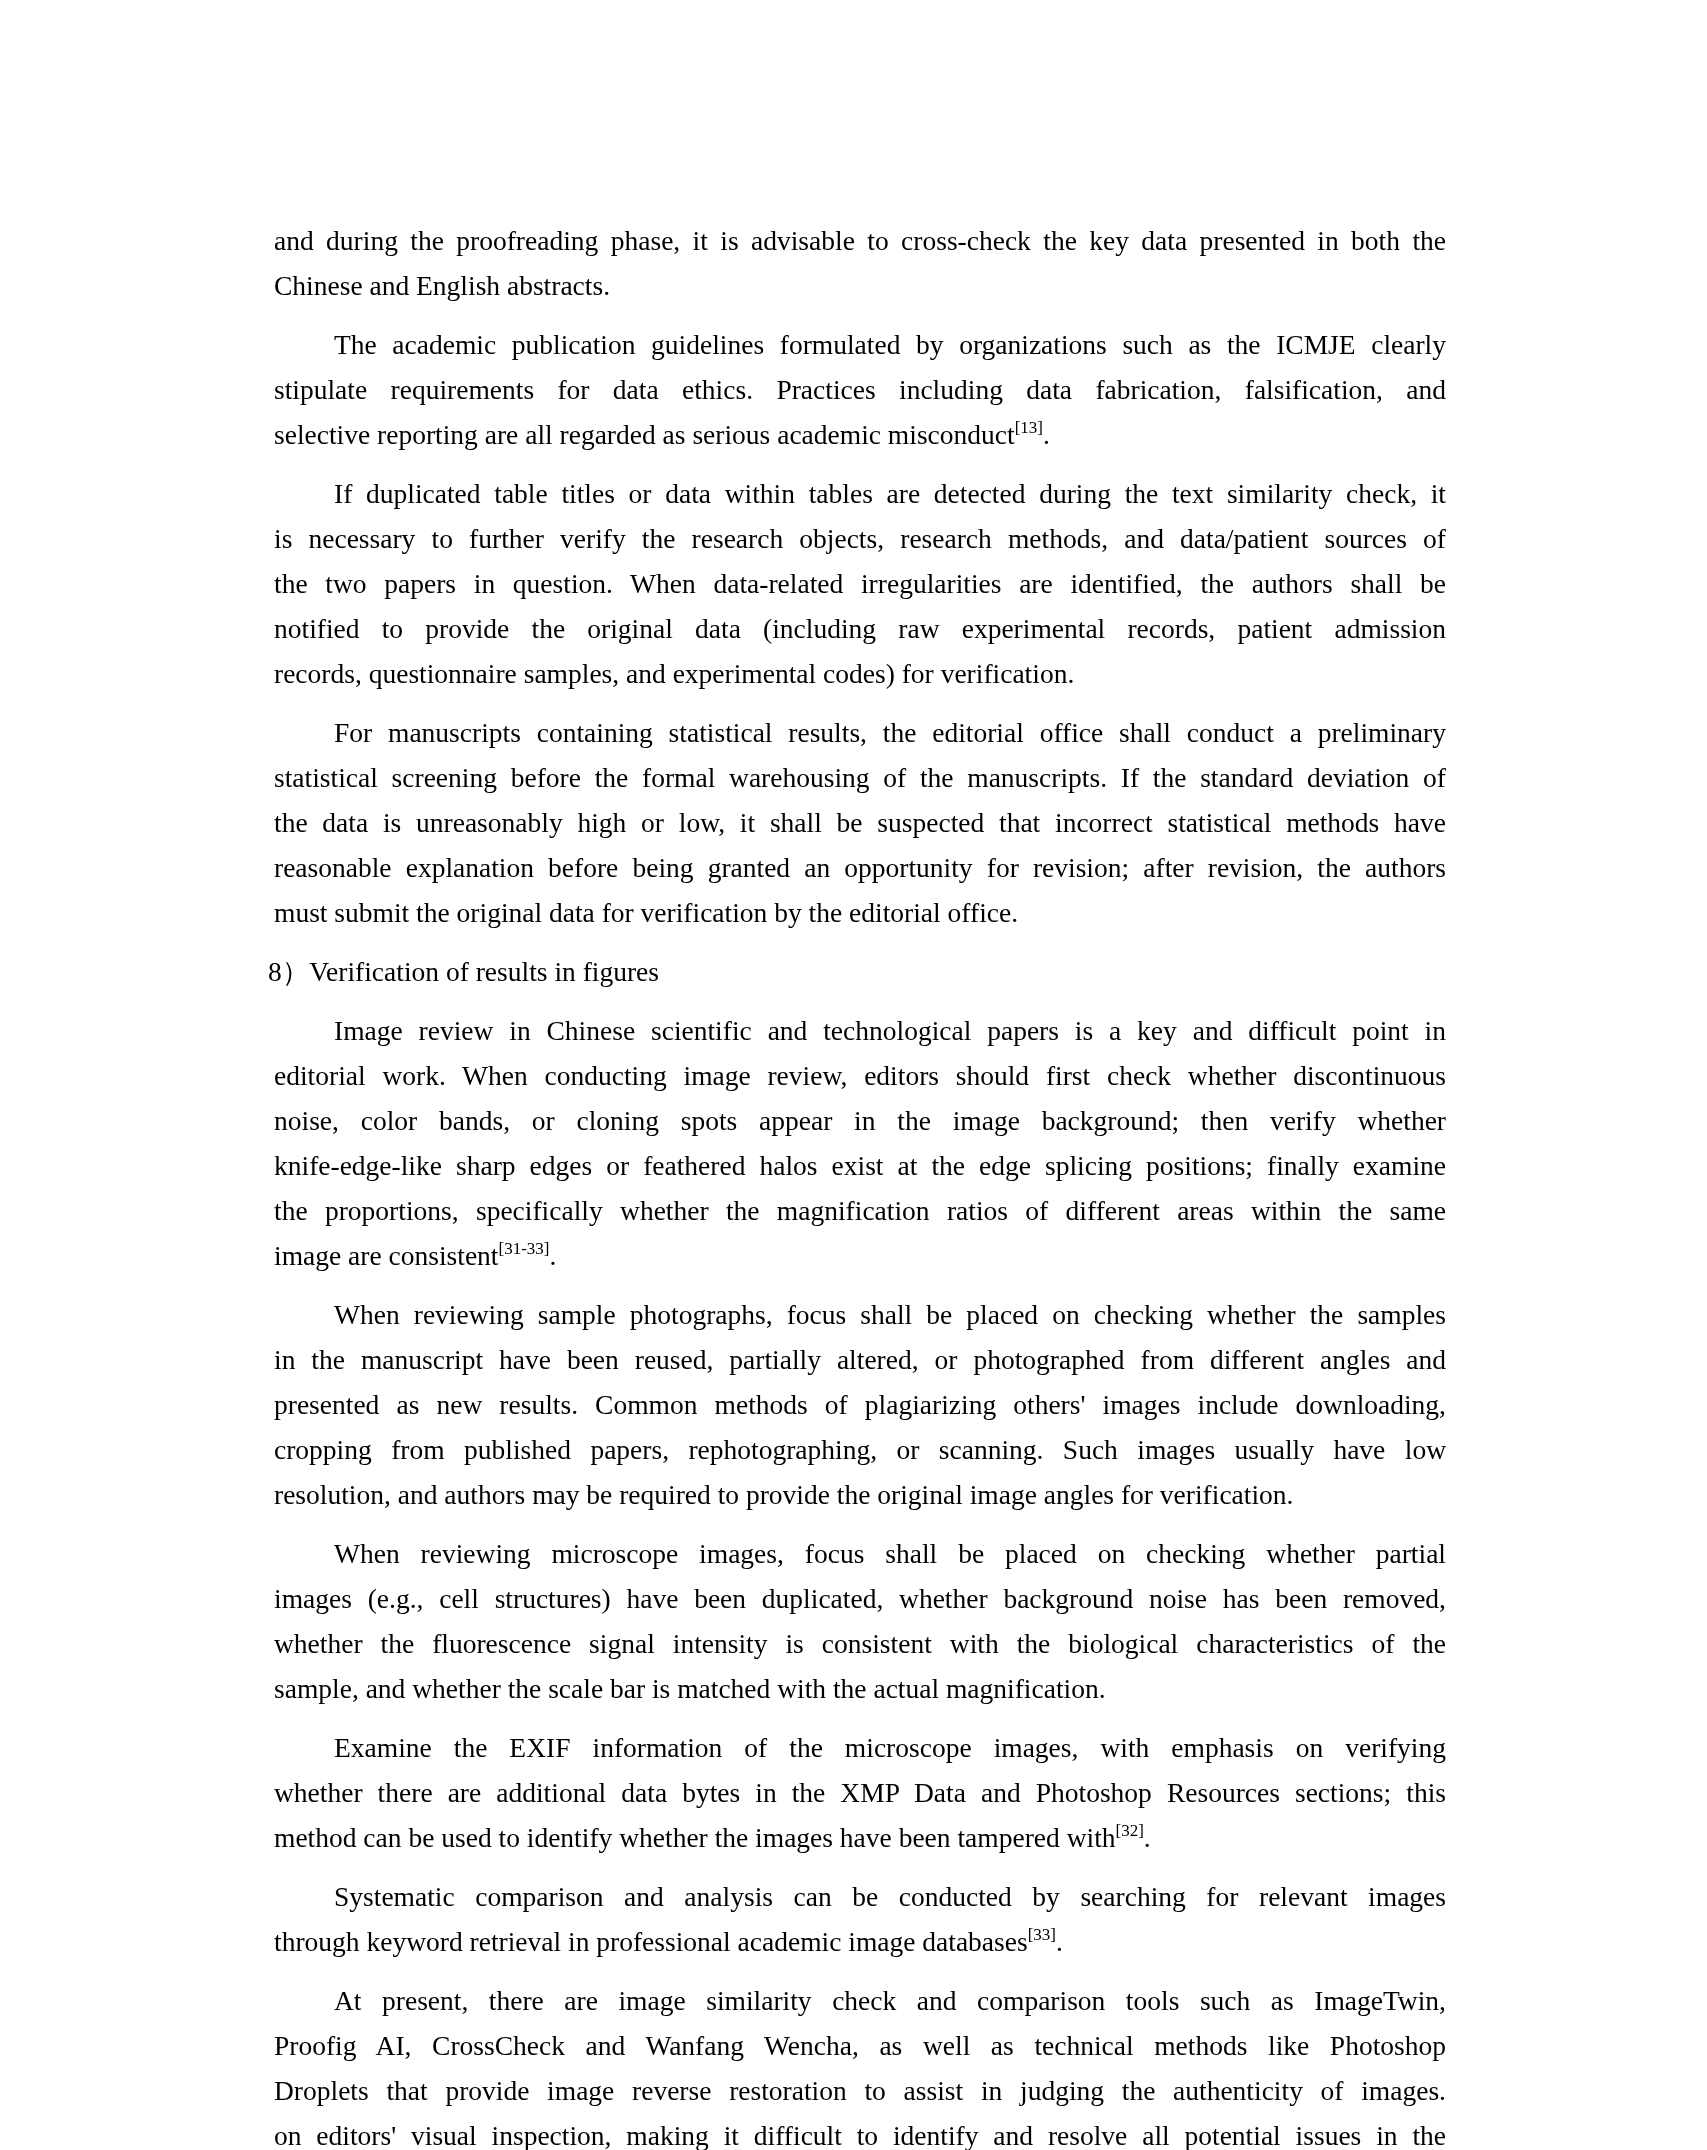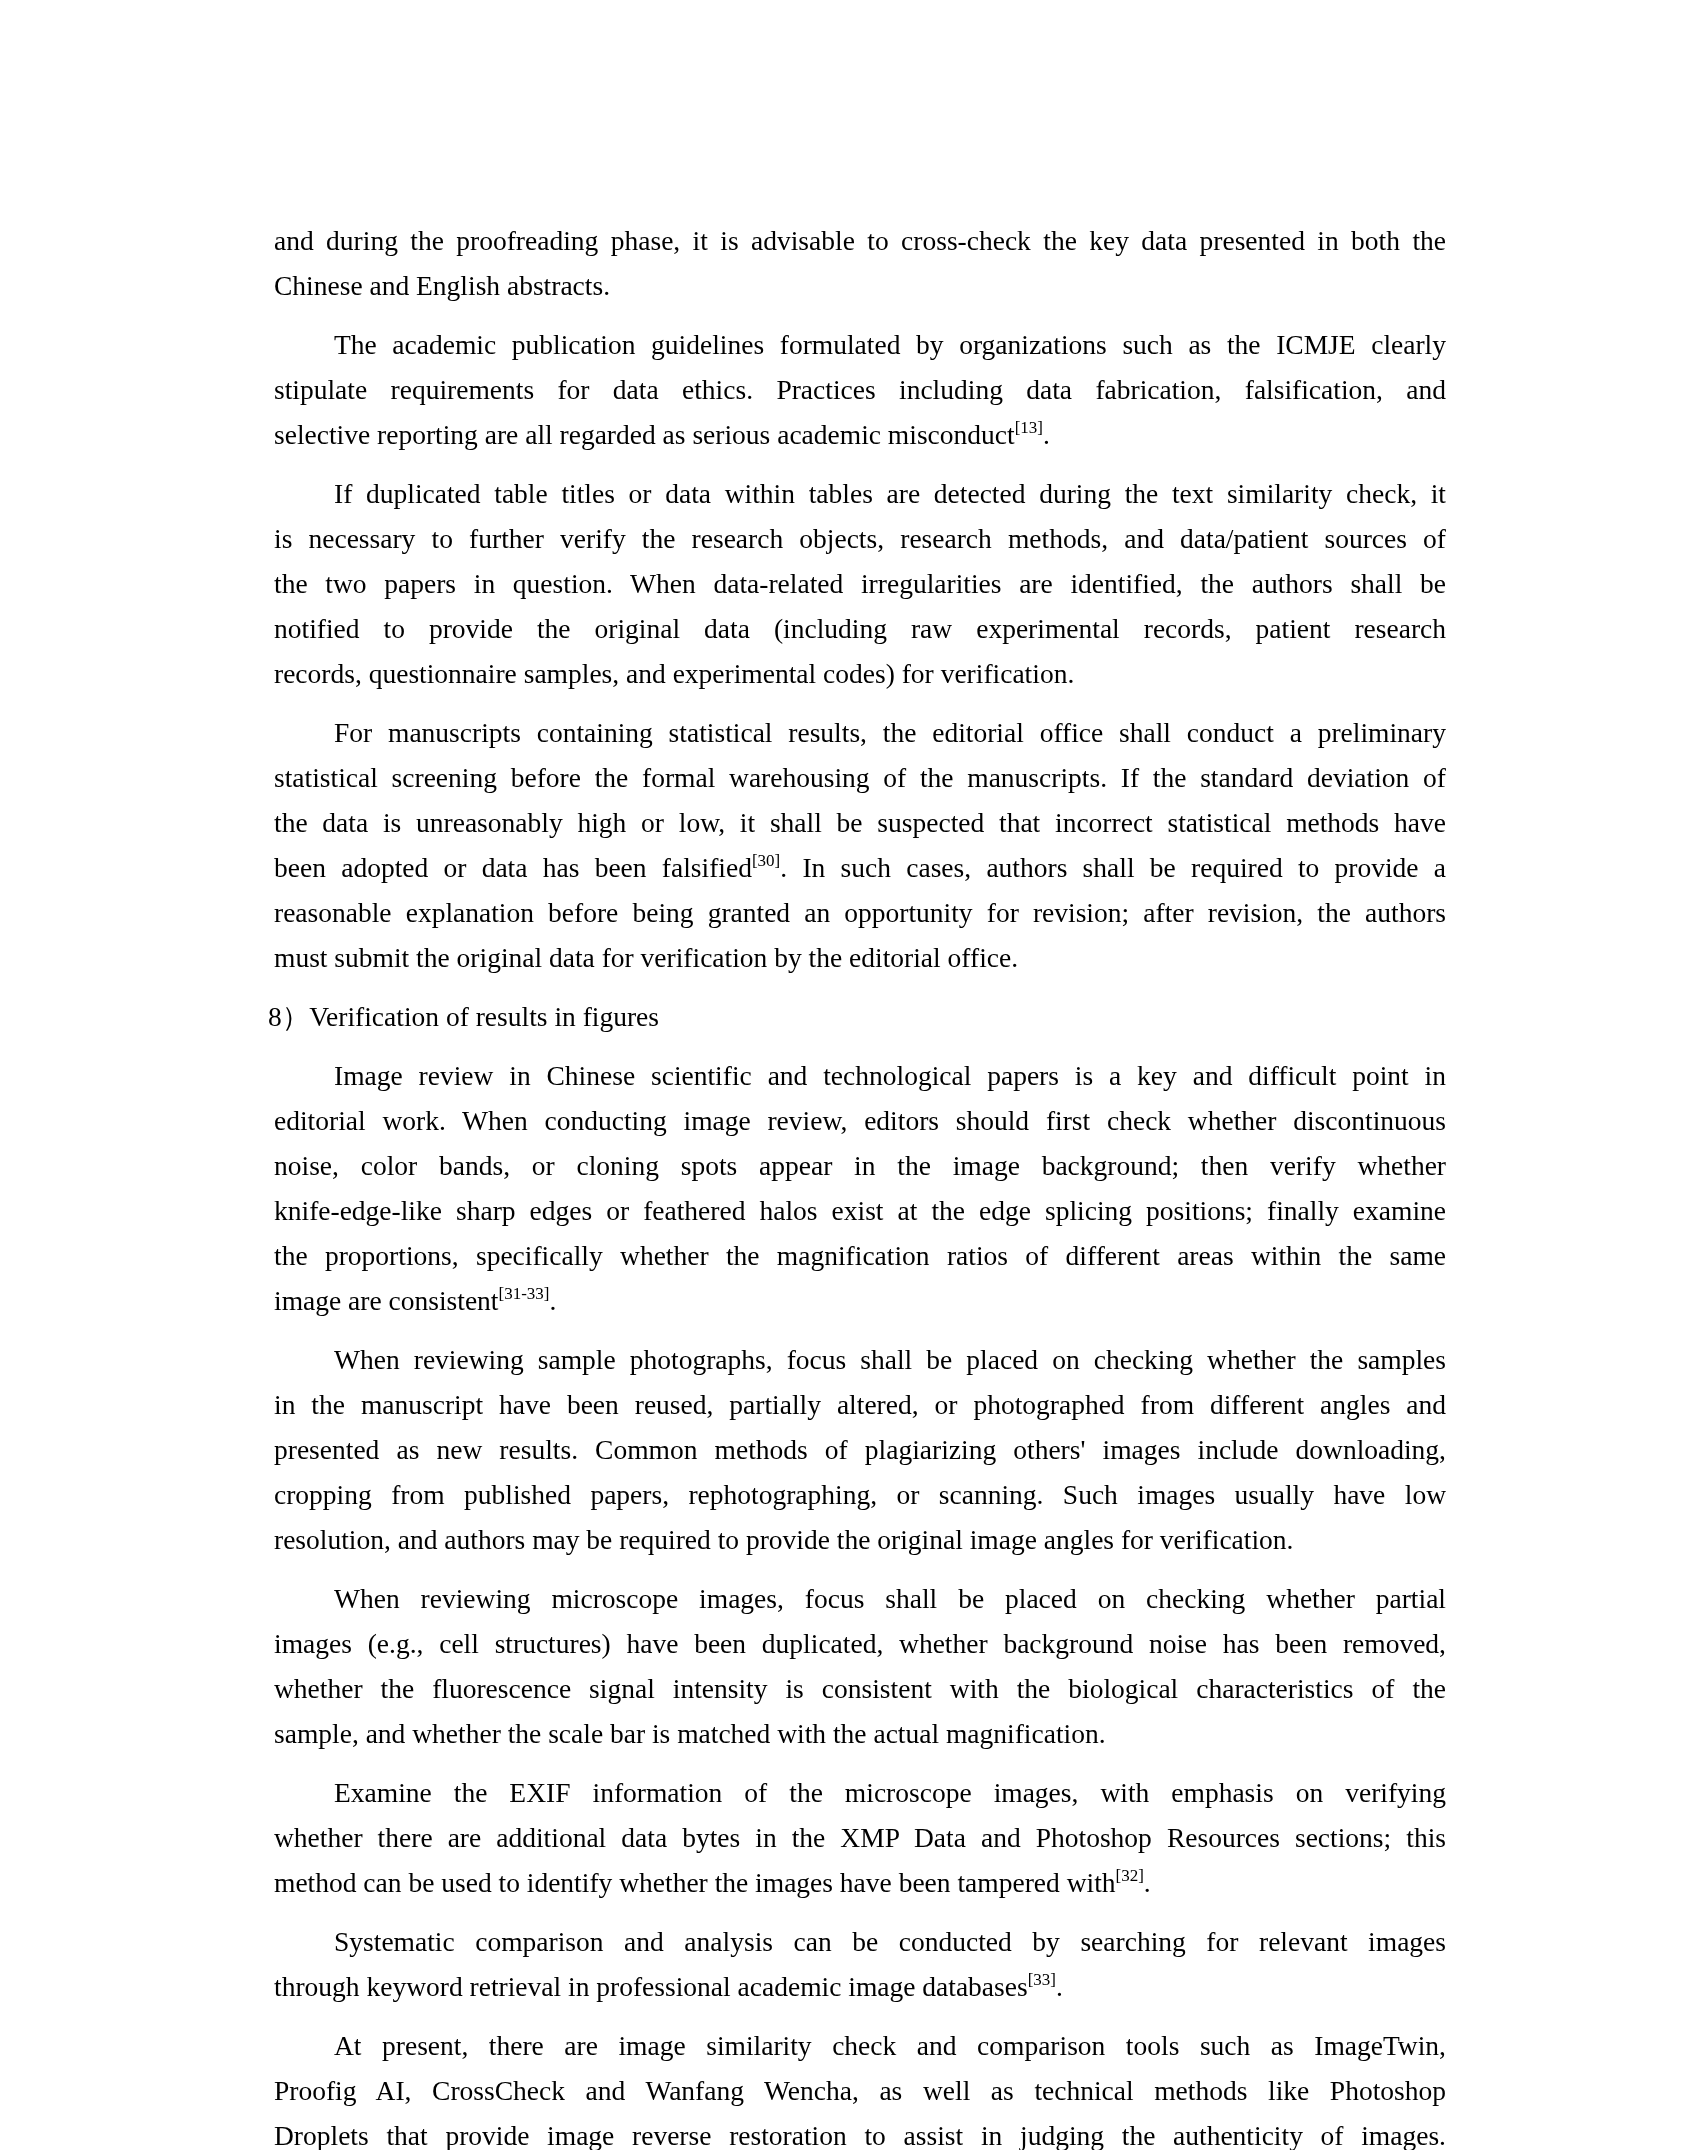--- a/index.html
+++ b/index.html
@@ -26,28 +26,27 @@
     </div>
     <div class="para">
       <span class="line first justify"><span>The academic publication guidelines formulated by organizations such as the ICMJE clearly</span></span>
       <span class="line justify"><span>stipulate requirements for data ethics. Practices including data fabrication, falsification, and</span></span>
       <span class="line"><span>selective reporting are all regarded as serious academic misconduct</span><sup class="cite">[13]</sup><span>.</span></span>
     </div>
     <div class="para">
       <span class="line first justify"><span>If duplicated table titles or data within tables are detected during the text similarity check, it</span></span>
       <span class="line justify"><span>is necessary to further verify the research objects, research methods, and data/patient sources of</span></span>
       <span class="line justify"><span>the two papers in question. When data-related irregularities are identified, the authors shall be</span></span>
-      <span class="line justify"><span>notified to provide the original data (including raw experimental records, patient research</span></span>
+      <span class="line justify"><span>notified to provide the original data (including raw experimental records, patient admission</span></span>
       <span class="line"><span>records, questionnaire samples, and experimental codes) for verification.</span></span>
     </div>
     <div class="para">
       <span class="line first justify"><span>For manuscripts containing statistical results, the editorial office shall conduct a preliminary</span></span>
       <span class="line justify"><span>statistical screening before the formal warehousing of the manuscripts. If the standard deviation of</span></span>
       <span class="line justify"><span>the data is unreasonably high or low, it shall be suspected that incorrect statistical methods have</span></span>
-      <span class="line justify"><span>been adopted or data has been falsified</span><sup class="cite">[30]</sup><span>. In such cases, authors shall be required to provide a</span></span>
       <span class="line justify"><span>reasonable explanation before being granted an opportunity for revision; after revision, the authors</span></span>
       <span class="line"><span>must submit the original data for verification by the editorial office.</span></span>
     </div>
     <div class="heading">
       <span class="line"><span>8）Verification of results in figures</span></span>
     </div>
     <div class="para">
       <span class="line first justify"><span>Image review in Chinese scientific and technological papers is a key and difficult point in</span></span>
       <span class="line justify"><span>editorial work. When conducting image review, editors should first check whether discontinuous</span></span>
       <span class="line justify"><span>noise, color bands, or cloning spots appear in the image background; then verify whether</span></span>

